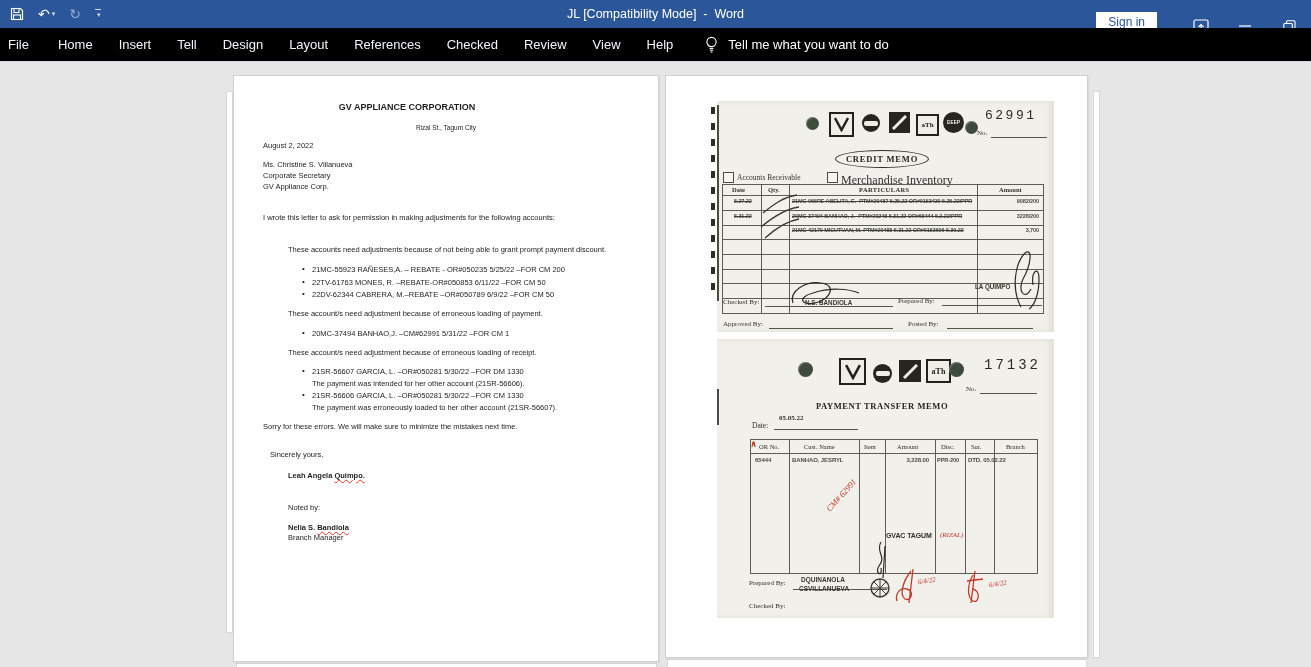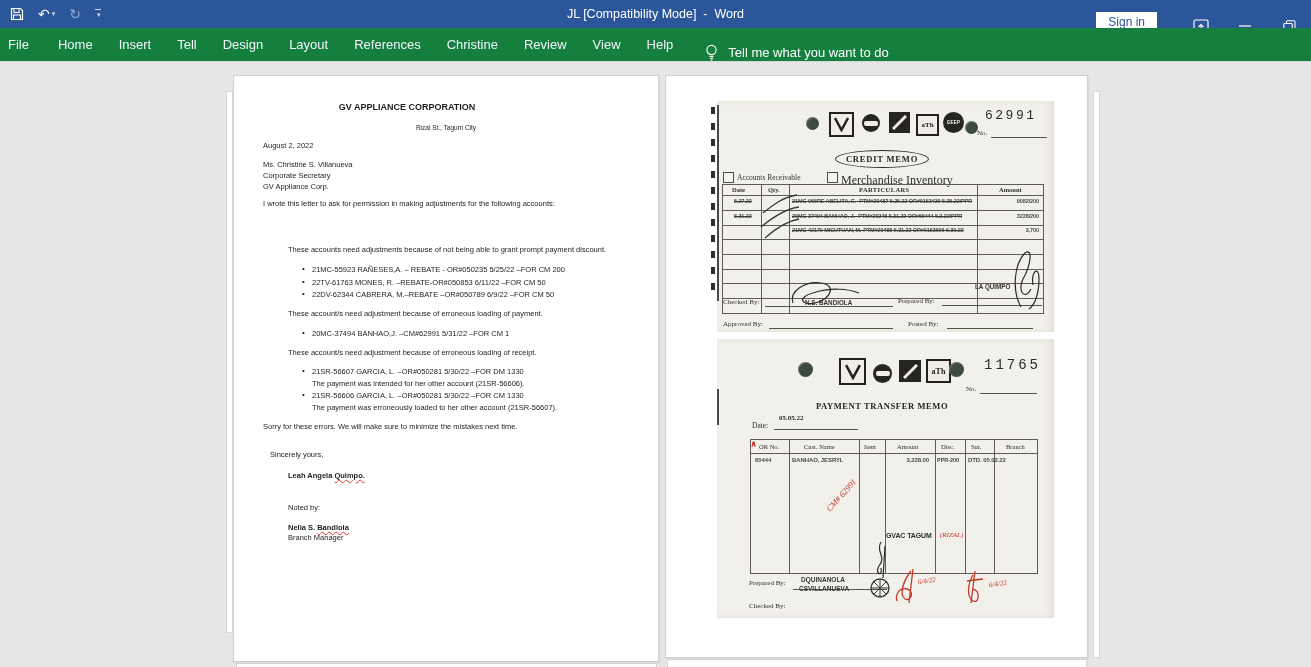--- a/index.html
+++ b/index.html
@@ -9,21 +9,21 @@
   .titlebar{position:absolute;left:0;top:0;width:1311px;height:28px;background:#2b579a;color:#fff}
   .qat{position:absolute;left:0;top:0;height:28px;display:flex;align-items:center;gap:14px;padding-left:10px}
   .qat .glyph{font-size:14px;color:#fff;line-height:28px}
   .qat .dim{color:#93a9cf}
   .qat .caret{font-size:7px;color:#cfd9ec;margin-left:2px}
   .win-title{position:absolute;left:0;right:0;top:0;height:28px;text-align:center;font-size:12.5px;line-height:28px;color:#fff;white-space:pre}
   .controls{position:absolute;right:0;top:12px;height:28px;display:flex;}
   .signin{background:#fff;color:#2b579a;font-size:12px;padding:3px 12px;margin-right:22px;cursor:pointer}
   .winbtn{width:44px;height:28px;display:flex;align-items:center;justify-content:center}
   
-  .ribbon{position:absolute;left:0;top:28px;width:1311px;height:33px;background:#15803d;display:flex;align-items:flex-end}
+  .ribbon{position:absolute;left:0;top:28px;width:1311px;height:33px;background:#000000;display:flex;align-items:center}
   .rtab{color:#f2f5fb;font-size:13px;padding:0 13px;line-height:33px;cursor:pointer}
   .rtab:first-child{padding-left:8px;padding-right:16px}
   .tellme{display:flex;align-items:center;gap:9px;margin-left:18px;color:#fff;font-size:13px;cursor:pointer}
   
   .workspace{position:absolute;left:0;top:61px;width:1311px;height:606px;background:#e6e6e6;border-top:1px solid #d4d7dc}
   .page{position:absolute;background:#fff;border:1px solid #d0d0d0;box-shadow:1px 1px 2px rgba(0,0,0,.07)}
   .sliver{position:absolute;background:#fff;border:1px solid #d8d8d8}
   
   .lt{position:absolute;font-size:7.5px;line-height:9px;color:#1e1e1e;white-space:nowrap}
   .lt.b{font-weight:bold}
@@ -92,21 +92,21 @@
 </div>
 
 <div class="ribbon">
   <div class="rtab">File</div>
   <div class="rtab">Home</div>
   <div class="rtab">Insert</div>
   <div class="rtab">Tell</div>
   <div class="rtab">Design</div>
   <div class="rtab">Layout</div>
   <div class="rtab">References</div>
-  <div class="rtab">Christine</div>
+  <div class="rtab">Checked</div>
   <div class="rtab">Review</div>
   <div class="rtab">View</div>
   <div class="rtab">Help</div>
   <div class="tellme">
     <span style="display:flex">
       <svg width="15" height="17" viewBox="0 0 15 17">
           <circle cx="7.5" cy="6" r="4.6" fill="none" stroke="#fff" stroke-width="1.1"></circle>
           <line x1="5.6" y1="12.4" x2="9.4" y2="12.4" stroke="#fff" stroke-width="1.1"></line>
           <line x1="5.9" y1="14.2" x2="9.1" y2="14.2" stroke="#fff" stroke-width="1.1"></line>
           <line x1="6.6" y1="16" x2="8.4" y2="16" stroke="#fff" stroke-width="1.1"></line>
@@ -124,21 +124,21 @@
   <div class="sliver" style="left:236px;top:601px;width:419px;height:6px"></div>
   <div class="sliver" style="left:667px;top:597px;width:418px;height:10px"></div>
 
   <div class="page" style="left:233px;top:13px;width:424px;height:585px">
     <div class="lt b" style="left:0;top:27px;width:346px;text-align:center;font-size:9px">GV APPLIANCE CORPORATION</div>
     <div class="lt" style="left:0;right:0;top:47px;text-align:center;font-size:6.5px">Rizal St., Tagum City</div>
     <div class="lt" style="left:29px;top:65px">August 2, 2022</div>
     <div class="lt" style="left:29px;top:84px">Ms. Christine S. Villanueva</div>
     <div class="lt" style="left:29px;top:95px">Corporate Secretary</div>
     <div class="lt" style="left:29px;top:106px">GV Appliance Corp.</div>
-    <div class="lt" style="left:29px;top:123px">I wrote this letter to ask for permission in making adjustments for the following accounts:</div>
+    <div class="lt" style="left:29px;top:137px">I wrote this letter to ask for permission in making adjustments for the following accounts:</div>
     <div class="lt" style="left:54px;top:169px">These accounts need adjustments because of not being able to grant prompt payment discount.</div>
     <div class="lt bullet" style="left:78px;top:189px">21MC-55923 RAÑESES,A. – REBATE - OR#050235 5/25/22 –FOR CM 200</div>
     <div class="lt bullet" style="left:78px;top:202px">22TV-61763 MONES, R. –REBATE-OR#050853 6/11/22 –FOR CM 50</div>
     <div class="lt bullet" style="left:78px;top:214px">22DV-62344 CABRERA, M.–REBATE –OR#050789 6/9/22 –FOR CM 50</div>
     <div class="lt" style="left:54px;top:233px">These account/s need adjustment because of erroneous loading of payment.</div>
     <div class="lt bullet" style="left:78px;top:253px">20MC-37494 BANHAO,J. –CM#62991 5/31/22 –FOR CM 1</div>
     <div class="lt" style="left:54px;top:272px">These account/s need adjustment because of erroneous loading of receipt.</div>
     <div class="lt bullet" style="left:78px;top:291px">21SR-56607 GARCIA, L. –OR#050281 5/30/22 –FOR DM 1330</div>
     <div class="lt" style="left:78px;top:303px">The payment was intended for her other account (21SR-56606).</div>
     <div class="lt bullet" style="left:78px;top:315px">21SR-56606 GARCIA, L. –OR#050281 5/30/22 –FOR CM 1330</div>
@@ -251,21 +251,21 @@
           <span style="display:block;width:14px;height:5px;background:#efede6;border-radius:2px"></span>
         </div>
       <div class="logo" style="left:182px;top:21px;width:22px;height:22px;background:#26251f">
           <svg width="15" height="15" viewBox="0 0 15 15">
             <path d="M1 14 L14 1" stroke="#efede6" stroke-width="3"></path>
           </svg>
         </div>
       <div class="logo serif" style="left:209px;top:20px;width:21px;height:20px;border:2px solid #22211d;background:#efede6;color:#22211d;font-size:8px">aTh</div>
       <div class="dkdot" style="left:232px;top:23px;width:15px;height:15px"></div>
 
-      <div class="mnum" style="left:267px;top:18px;font-size:14px;letter-spacing:3px">11765</div>
+      <div class="mnum" style="left:267px;top:18px;font-size:14px;letter-spacing:3px">17132</div>
       <div class="mlabel" style="left:249px;top:46px">No.</div>
       <div class="mline" style="left:263px;top:54px;width:57px"></div>
 
       <div class="abs serif" style="left:60px;top:62px;width:210px;text-align:center;font-size:8.5px;font-weight:bold;letter-spacing:.6px;color:#26251f">PAYMENT TRANSFER MEMO</div>
 
       <div class="mlabel" style="left:35px;top:82px;font-size:7.5px">Date:</div>
       <div class="abs serif" style="left:62px;top:75px;font-size:7px;font-weight:bold;color:#2e2d28">05.05.22</div>
       <div class="mline" style="left:57px;top:90px;width:84px"></div>
 
       <div class="abs" style="left:33px;top:100px;width:286px;height:133px;border:1px solid #5e5c55">

